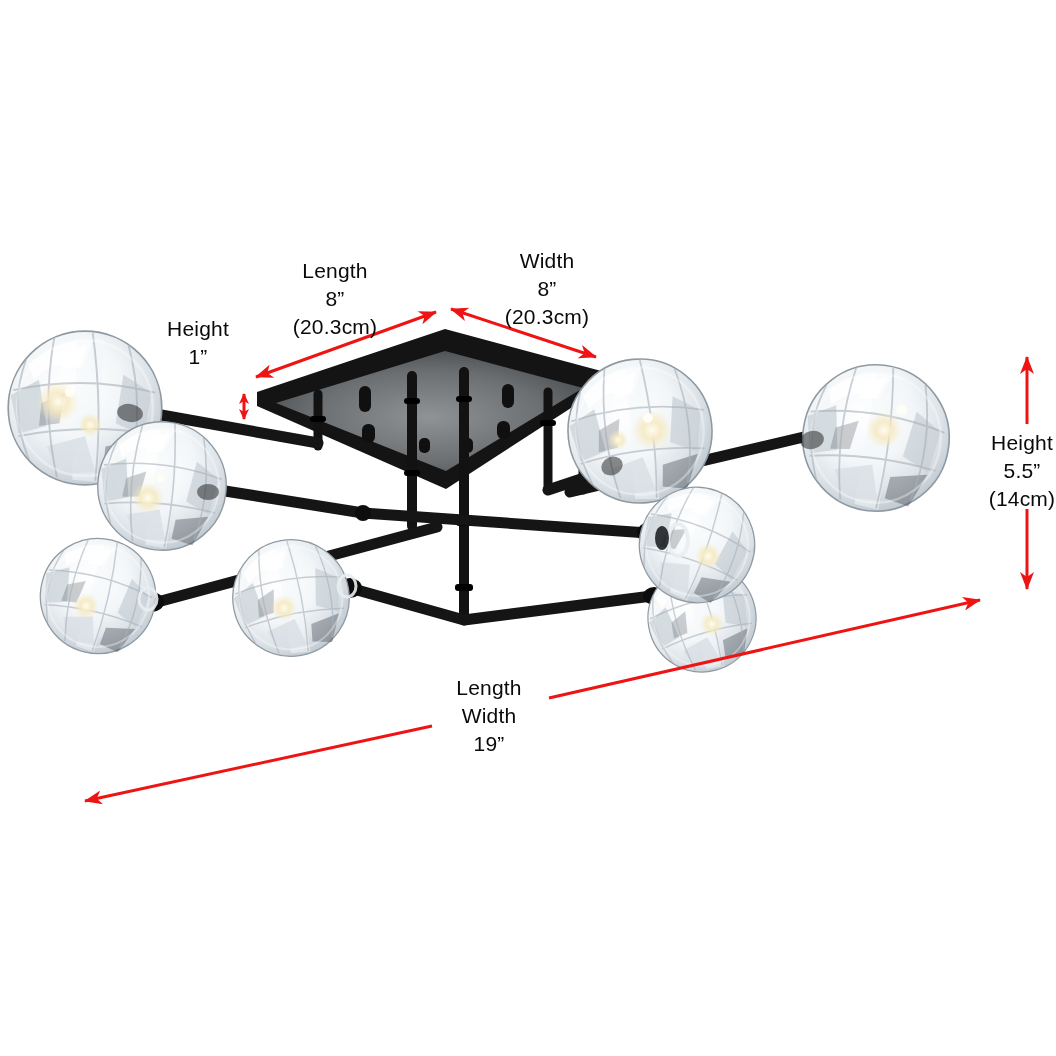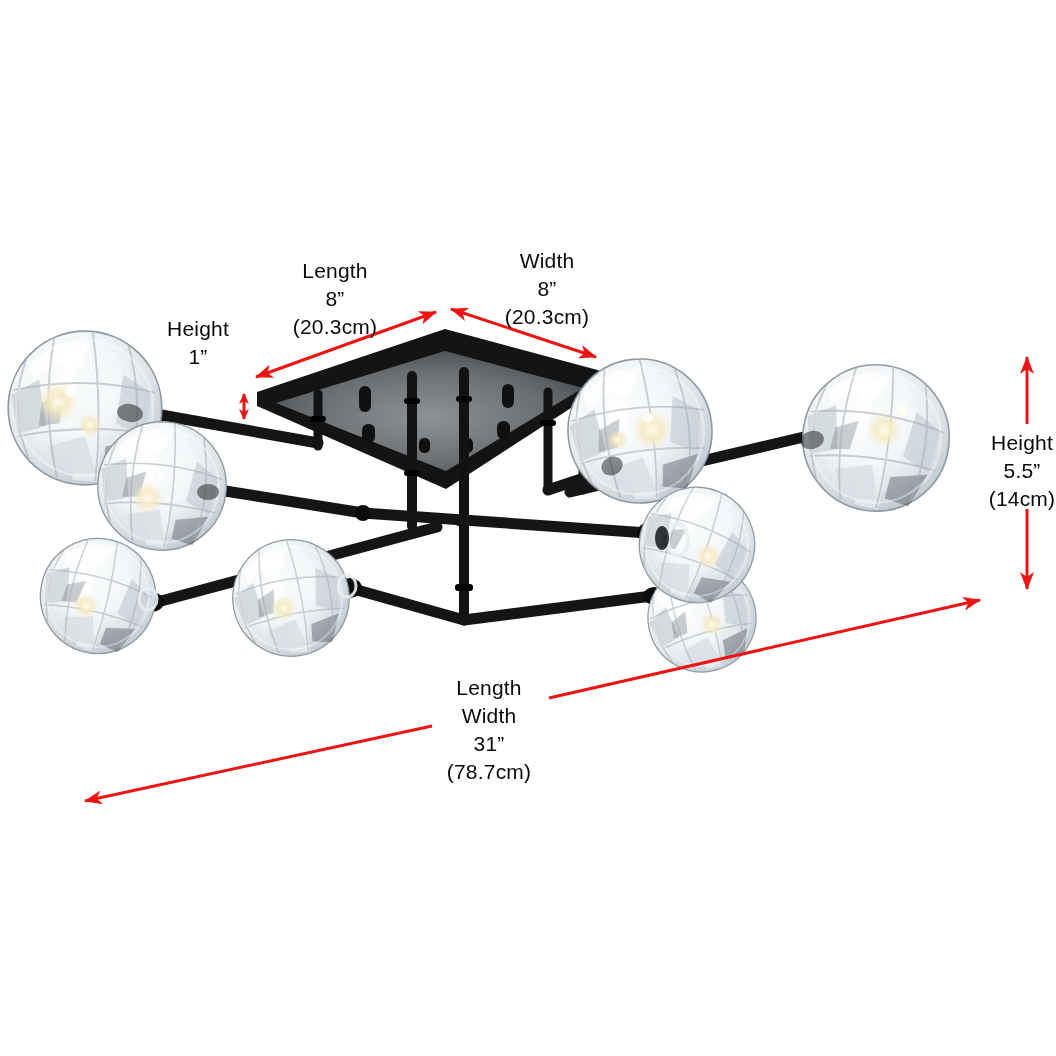--- a/index.html
+++ b/index.html
@@ -195,17 +195,16 @@
 
   <div class="dim" style="left:957px;top:429px;width:130px">
     <div>Height</div>
     <div>5.5”</div>
     <div>(14cm)</div>
   </div>
 
   <div class="dim" style="left:399px;top:674px;width:180px">
     <div>Length</div>
     <div>Width</div>
-    <div>31”</div>
-    <div>(78.7cm)</div>
+    <div>19”</div>
   </div>
 
 </div>
 
 </body></html>

